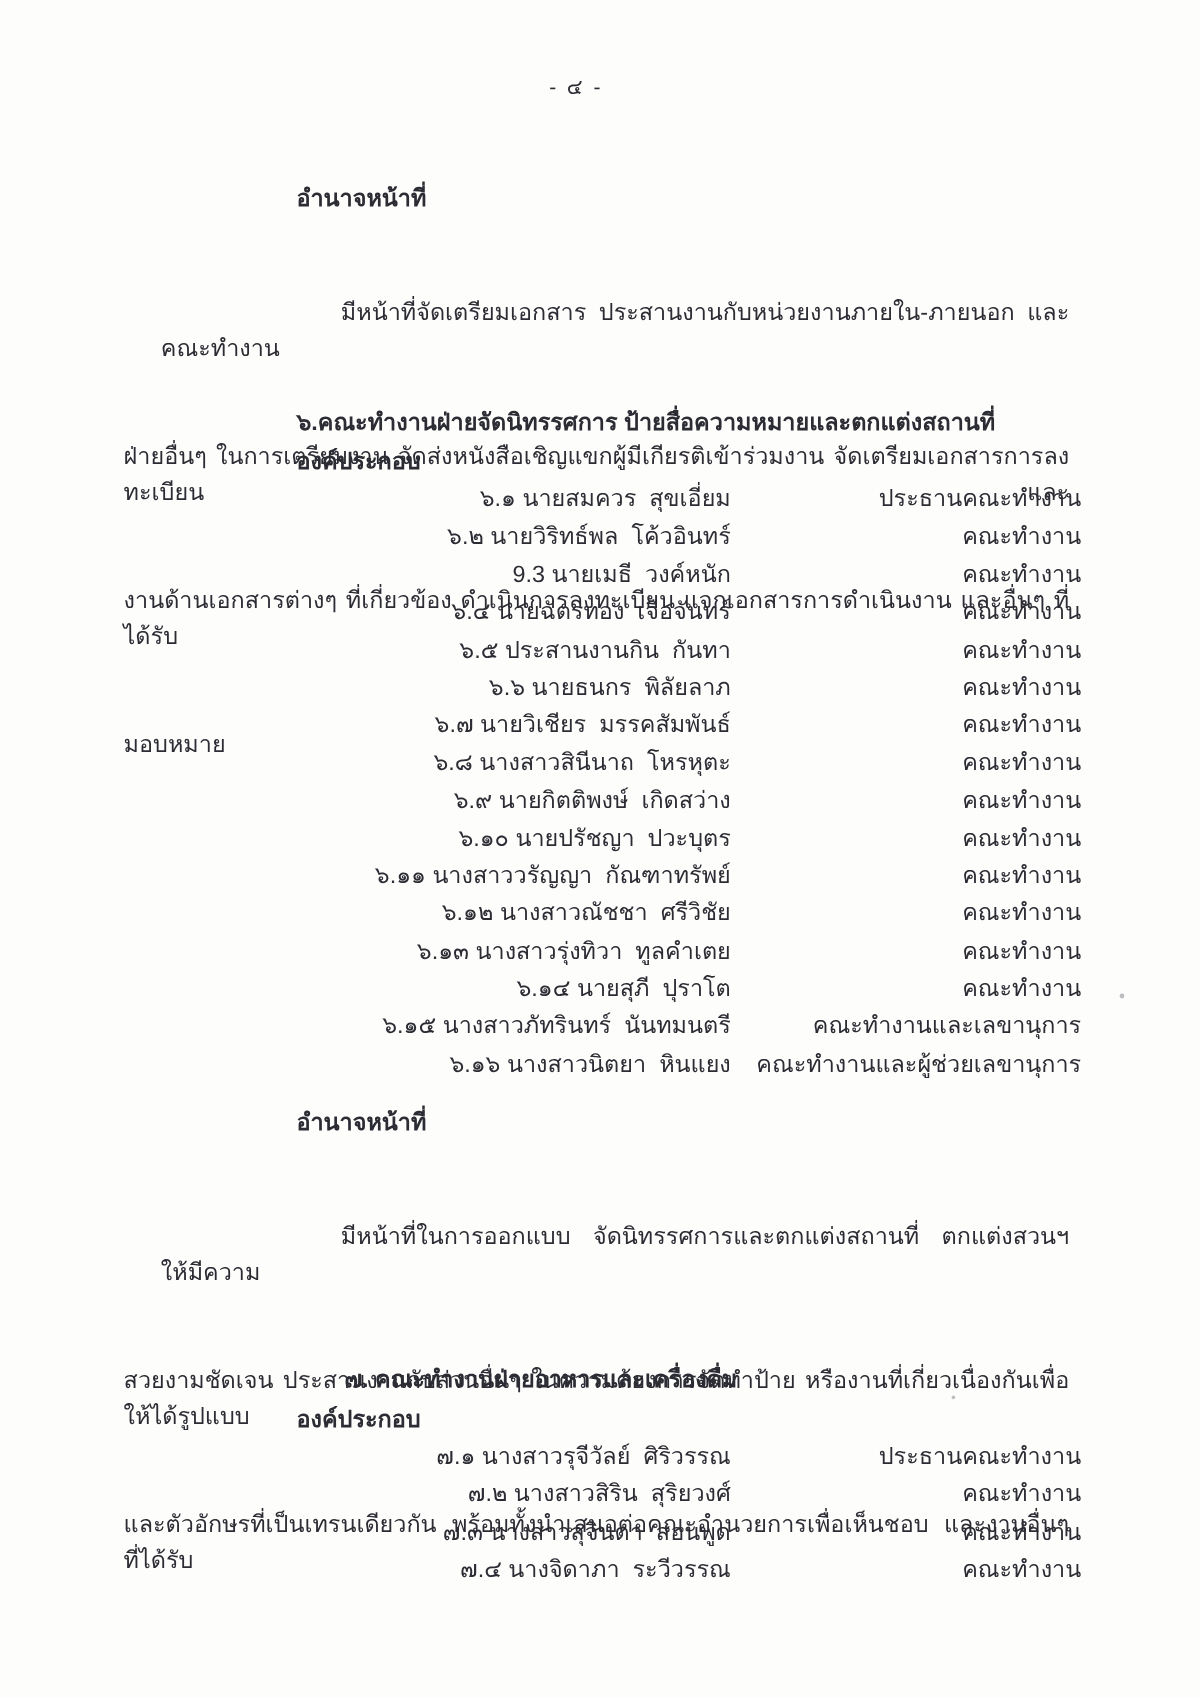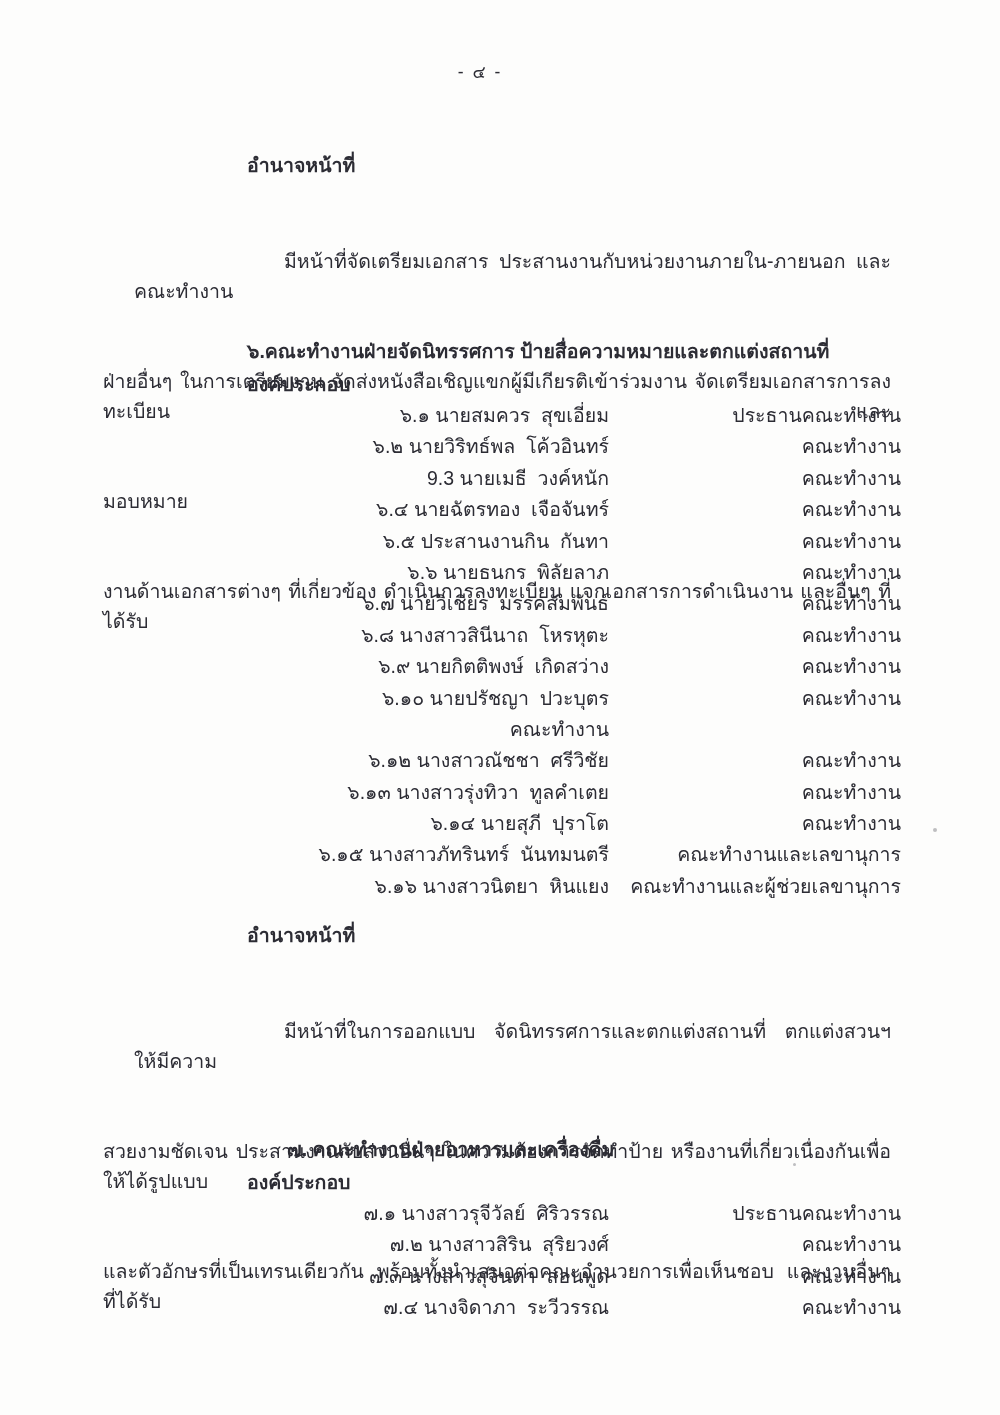--- a/index.html
+++ b/index.html
@@ -61,22 +61,22 @@
 
 <div class="page">
 
   <div class="abs pageno">- ๔ -</div>
 
   <div class="abs h-underline duty1-h">อำนาจหน้าที่</div>
 
   <div class="abs para para1">
     <div class="pline first">มีหน้าที่จัดเตรียมเอกสาร ประสานงานกับหน่วยงานภายใน-ภายนอก และคณะทำงาน</div>
     <div class="pline">ฝ่ายอื่นๆ ในการเตรียมงาน จัดส่งหนังสือเชิญแขกผู้มีเกียรติเข้าร่วมงาน จัดเตรียมเอกสารการลงทะเบียน และ</div>
+    <div class="pline">งานด้านเอกสารต่างๆ ที่เกี่ยวข้อง ดำเนินการลงทะเบียน แจกเอกสารการดำเนินงาน และอื่นๆ ที่ได้รับ</div>
     <div class="pline last">มอบหมาย</div>
-    <div class="pline">งานด้านเอกสารต่างๆ ที่เกี่ยวข้อง ดำเนินการลงทะเบียน แจกเอกสารการดำเนินงาน และอื่นๆ ที่ได้รับ</div>
   </div>
 
   <div class="abs h-underline sec6-h">๖.คณะทำงานฝ่ายจัดนิทรรศการ ป้ายสื่อความหมายและตกแต่งสถานที่</div>
   <div class="abs h-underline comp6-h">องค์ประกอบ</div>
 
   <div class="abs members members6">
 
       <div class="member-row">
         <span><span>๖.๑</span> <span>นายสมควร  สุขเอี่ยม</span></span>
         <span>ประธานคณะทำงาน</span>
@@ -121,20 +121,21 @@
         <span><span>๖.๙</span> <span>นายกิตติพงษ์  เกิดสว่าง</span></span>
         <span>คณะทำงาน</span>
       </div>
 
       <div class="member-row">
         <span><span>๖.๑๐</span> <span>นายปรัชญา  ปวะบุตร</span></span>
         <span>คณะทำงาน</span>
       </div>
 
       <div class="member-row">
+        <span><span>๖.๑๑</span> <span>นางสาววรัญญา  กัณฑาทรัพย์</span></span>
         <span>คณะทำงาน</span>
       </div>
 
       <div class="member-row">
         <span><span>๖.๑๒</span> <span>นางสาวณัชชา  ศรีวิชัย</span></span>
         <span>คณะทำงาน</span>
       </div>
 
       <div class="member-row">
         <span><span>๖.๑๓</span> <span>นางสาวรุ่งทิวา  ทูลคำเตย</span></span>

